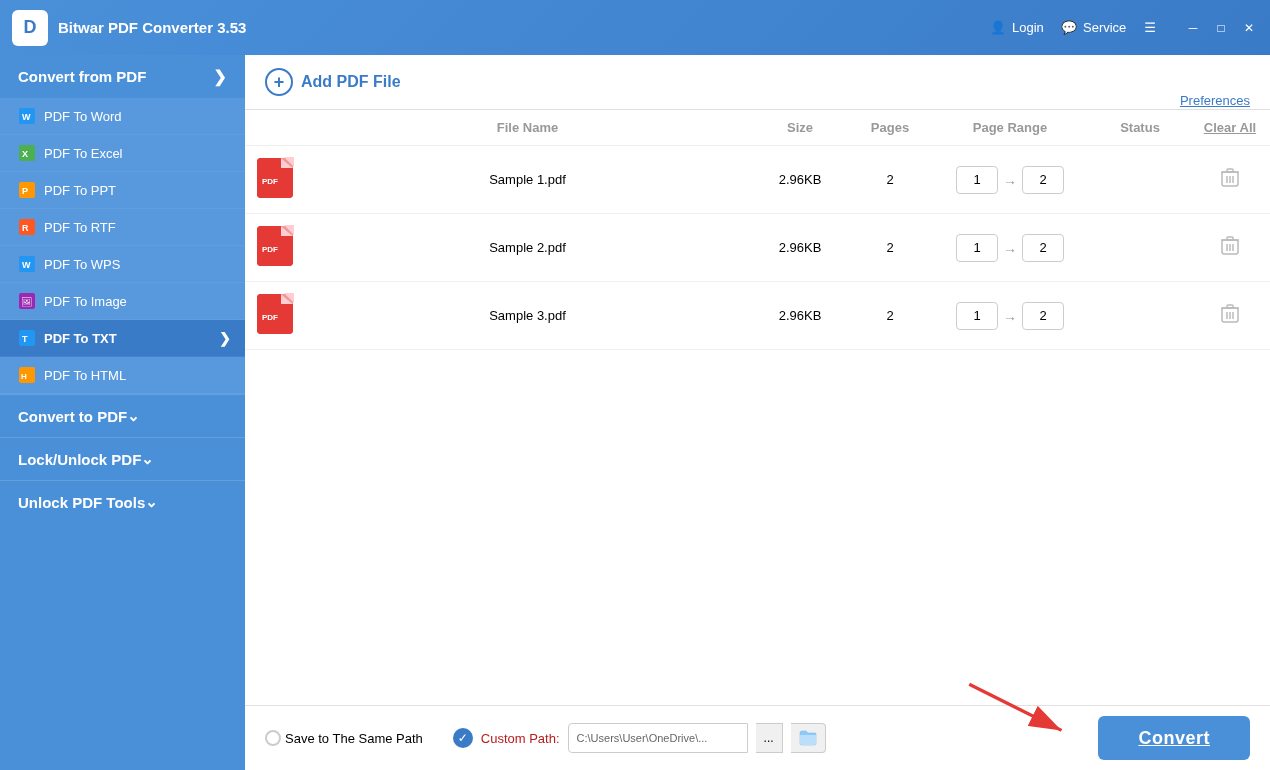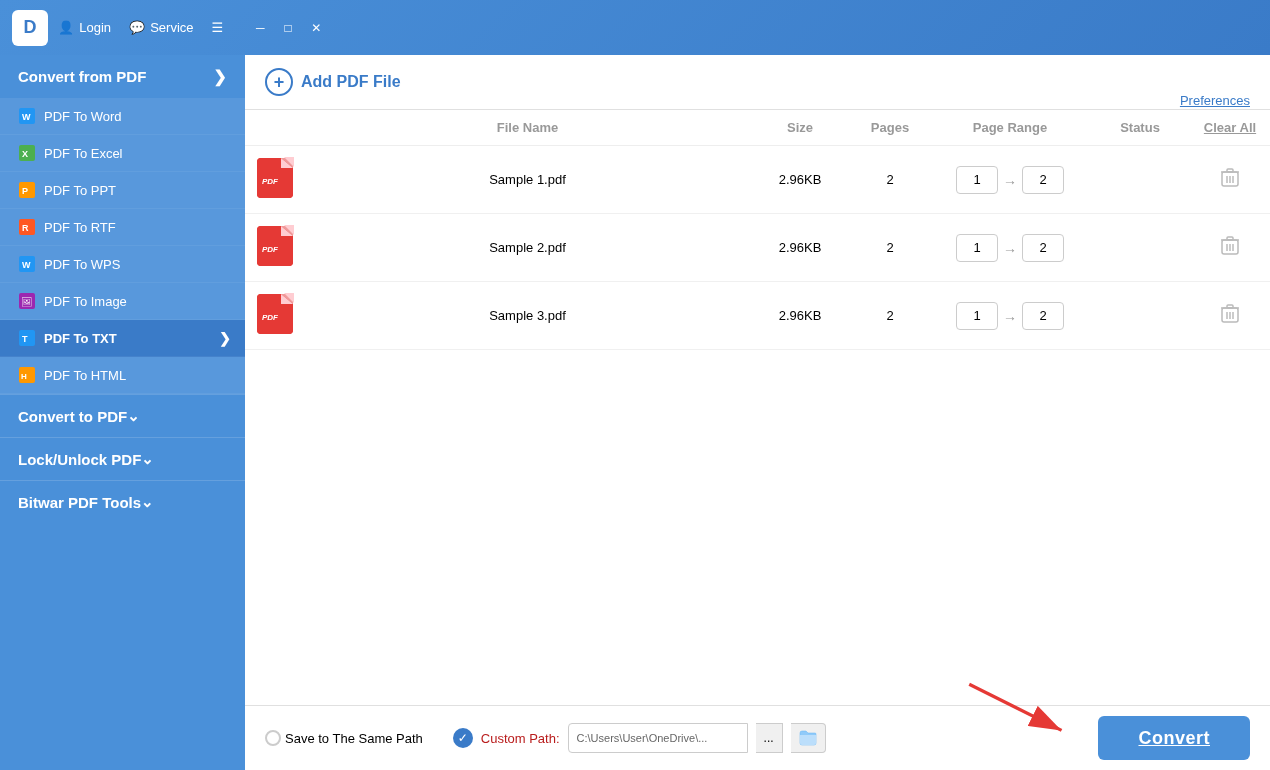--- a/index.html
+++ b/index.html
@@ -163,21 +163,21 @@
       background: white;
     }
     .file-table tbody tr {
       border-bottom: 1px solid #f0f0f0;
     }
     .file-table tbody tr td {
       padding: 12px 10px;
       vertical-align: middle;
       text-align: center;
     }
-    .file-icon-cell { width: 60px; text-align: center; font-style: italic; }
+    .file-icon-cell { width: 60px; text-align: center; }
     .pdf-icon {
       width: 36px; height: 40px;
       display: inline-flex;
       flex-direction: column;
       align-items: center;
       justify-content: center;
       background: #e53935;
       border-radius: 4px;
       color: white;
       font-size: 8px;
@@ -302,20 +302,21 @@
     ::-webkit-scrollbar-track { background: #f0f0f0; }
     ::-webkit-scrollbar-thumb { background: #ccc; border-radius: 3px; }
   </style>
 </head>
 <body>
 
 <div class="title-bar">
   <div class="title-bar-logo">
     <span>D</span>
   </div>
+  <span class="title-bar-title">Bitwar PDF Converter 3.53</span>
   <div class="title-bar-actions">
     <button class="title-bar-btn">
       <span>👤</span>
       <span>Login</span>
     </button>
     <button class="title-bar-btn">
       <span>💬</span>
       <span>Service</span>
     </button>
     <button class="title-bar-btn">
@@ -413,21 +414,21 @@
 
     <div class="sidebar-collapsed-section">
       <span>Convert to PDF</span>
       <span>⌄</span>
     </div>
     <div class="sidebar-collapsed-section">
       <span>Lock/Unlock PDF</span>
       <span>⌄</span>
     </div>
     <div class="sidebar-collapsed-section">
-      <span>Bitwar PDF Tools</span>
+      <span>Unlock PDF Tools</span>
       <span>⌄</span>
     </div>
   </div>
 
   <div class="content-area">
 
     <div class="content-header">
       <button class="add-pdf-btn">
         <div class="add-pdf-circle">+</div>
         <span>Add PDF File</span>

